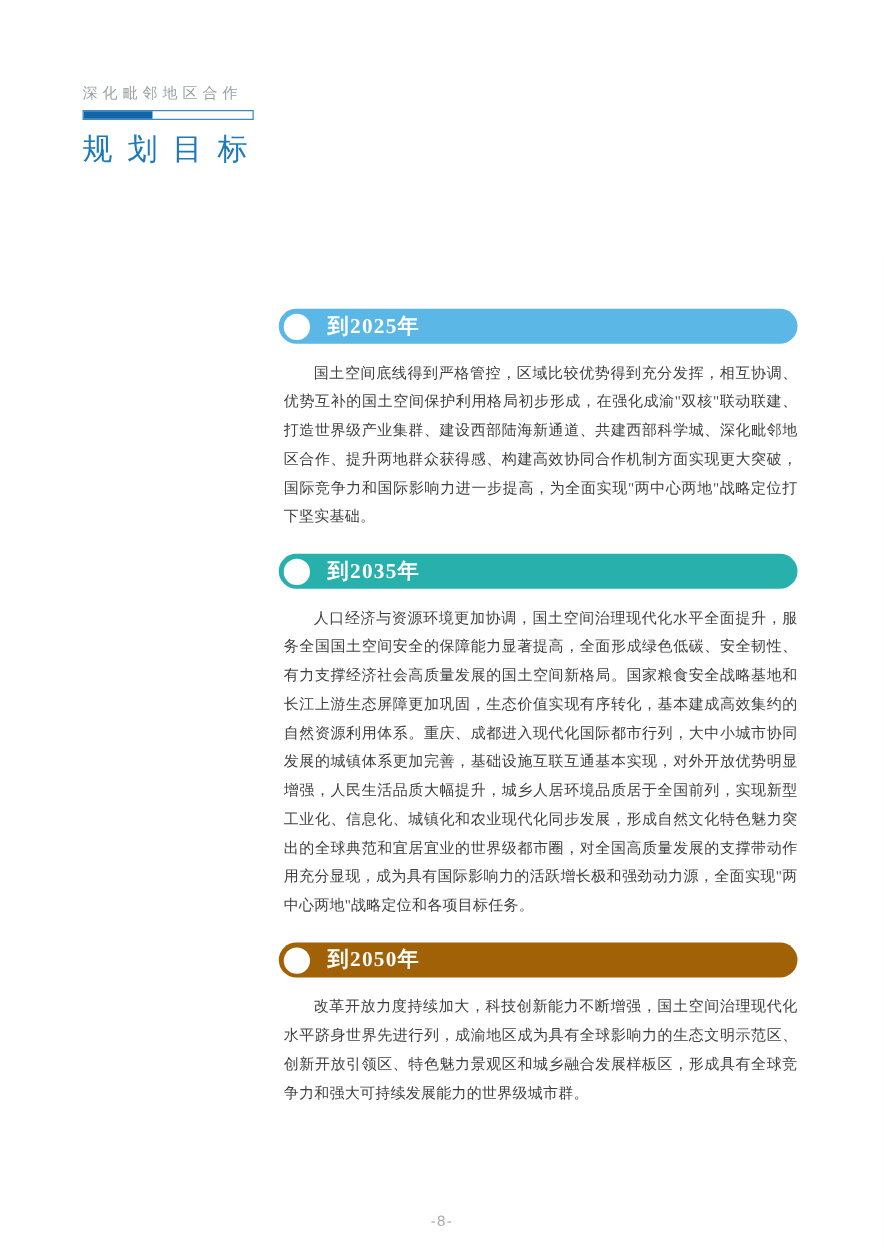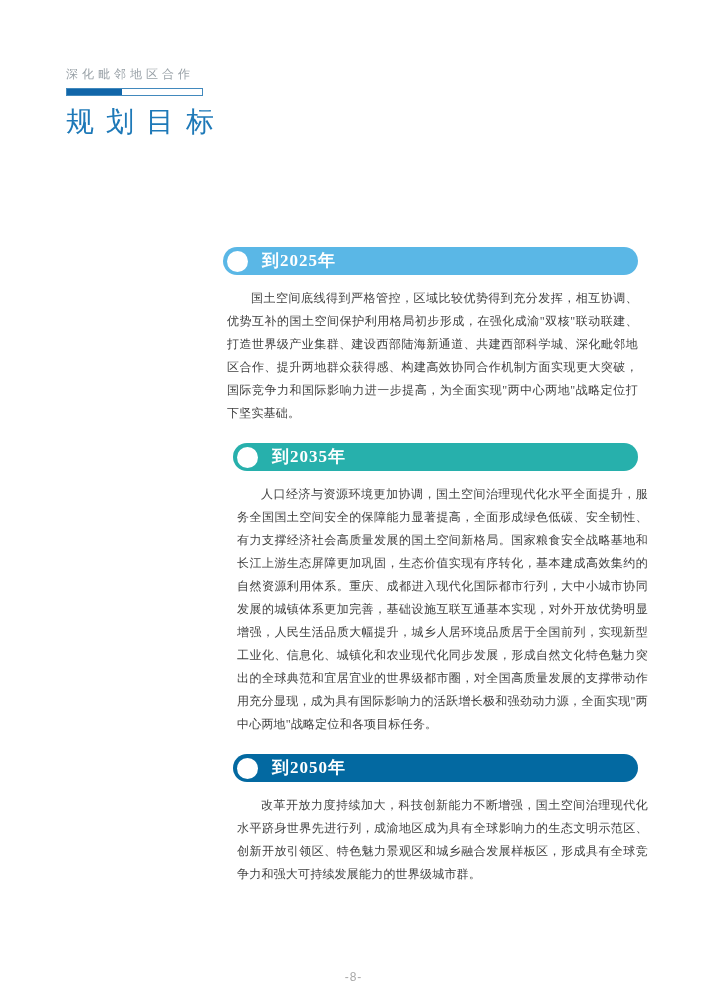--- a/index.html
+++ b/index.html
@@ -30,30 +30,30 @@
     border:1px solid #4289bd;
     background:#ffffff;
     box-sizing:border-box;
     position:relative;
   }
   .progress-fill{
     position:absolute;left:0;top:0;bottom:0;
   }
   .doc-title{
     margin-top:7px;
-    font-size:28px;
+    font-size:24px;
     letter-spacing:12px;
     color:#1e79b8;
     white-space:nowrap;
   }
   
   .content{
     position:absolute;left:223px;top:247px;width:415px;font-family:Liberation Serif, serif;
   }
-  .section + .section{margin-top:18px;margin-left:10px;}
+  .section + .section{margin-top:18px;}
   .pill{
     height:28px;
     border-radius:14px;
     display:flex;
     align-items:center;
     padding-left:4px;
     box-sizing:border-box;
   }
   .pill-dot{
     width:21px;height:21px;
@@ -115,21 +115,21 @@
 
     <div class="section">
       <div class="pill" style="background: rgb(39, 176, 172);">
         <span class="pill-dot"></span>
         <span class="pill-label">到2035年</span>
       </div>
       <p class="body-text">人口经济与资源环境更加协调，国土空间治理现代化水平全面提升，服务全国国土空间安全的保障能力显著提高，全面形成绿色低碳、安全韧性、有力支撑经济社会高质量发展的国土空间新格局。国家粮食安全战略基地和长江上游生态屏障更加巩固，生态价值实现有序转化，基本建成高效集约的自然资源利用体系。重庆、成都进入现代化国际都市行列，大中小城市协同发展的城镇体系更加完善，基础设施互联互通基本实现，对外开放优势明显增强，人民生活品质大幅提升，城乡人居环境品质居于全国前列，实现新型工业化、信息化、城镇化和农业现代化同步发展，形成自然文化特色魅力突出的全球典范和宜居宜业的世界级都市圈，对全国高质量发展的支撑带动作用充分显现，成为具有国际影响力的活跃增长极和强劲动力源，全面实现"两中心两地"战略定位和各项目标任务。</p>
     </div>
 
     <div class="section">
-      <div class="pill" style="background: #0369a1;">
+      <div class="pill" style="background: #a16207;">
         <span class="pill-dot"></span>
         <span class="pill-label">到2050年</span>
       </div>
       <p class="body-text">改革开放力度持续加大，科技创新能力不断增强，国土空间治理现代化水平跻身世界先进行列，成渝地区成为具有全球影响力的生态文明示范区、创新开放引领区、特色魅力景观区和城乡融合发展样板区，形成具有全球竞争力和强大可持续发展能力的世界级城市群。</p>
     </div>
 
   </div>
 
   <div class="page-number">-8-</div>
 

